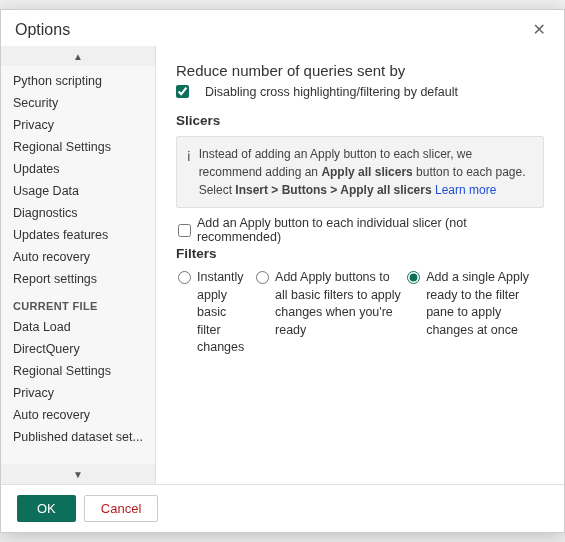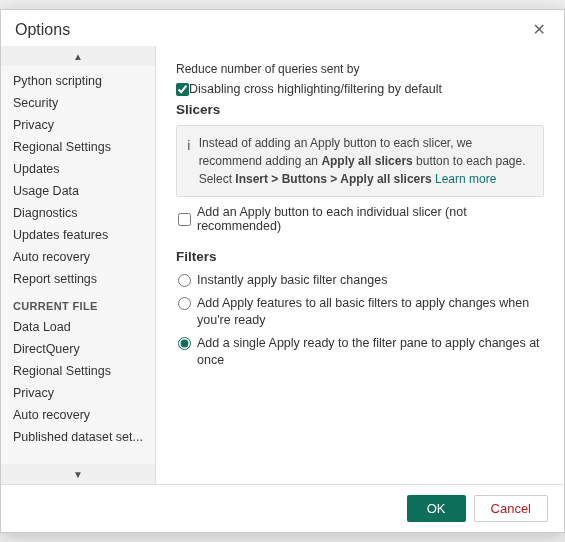--- a/index.html
+++ b/index.html
@@ -100,30 +100,30 @@
     }
     .main-content {
       flex: 1;
       padding: 16px 20px;
       overflow-y: auto;
       background: #fff;
     }
     .main-content::-webkit-scrollbar { width: 6px; }
     .main-content::-webkit-scrollbar-thumb { background: #ccc; border-radius: 3px; }
     .section-title {
-      font-size: 12px;
+      font-size: 15px;
       font-weight: 400;
       color: #333;
       margin-bottom: 6px;
     }
     .checkbox-row {
       display: flex;
-      align-items: flex-end;
-      gap: 0;
-      margin-bottom: 6px;
+      align-items: flex-start;
+      gap: 16px;
+      margin-bottom: 14px;
     }
     .checkbox-row input[type=checkbox] {
       accent-color: #0d6e5a;
       width: 13px;
       height: 13px;
     }
     .checkbox-label {
       font-size: 12.5px;
       color: #333;
     }
@@ -147,35 +147,35 @@
       font-size: 14px;
       margin-top: 1px;
       flex-shrink: 0;
     }
     .info-text {
       font-size: 12px;
       color: #444;
       line-height: 1.5;
     }
     .info-text strong { font-weight: 600; }
-    .info-text a { color: #0f766e; text-decoration: none; }
+    .info-text a { color: #1d4ed8; text-decoration: none; }
     .checkbox-row-secondary {
       display: flex;
       align-items: center;
       gap: 6px;
-      margin-bottom: 16px;
+      margin-bottom: 2px;
       padding-left: 2px;
     }
     .checkbox-row-secondary input[type=checkbox] {
       width: 13px;
       height: 13px;
     }
     .radio-group {
       display: flex;
-      flex-direction: column;
+      flex-direction: row;
       gap: 5px;
       padding-left: 2px;
     }
     .radio-row {
       display: flex;
       align-items: flex-start;
       gap: 6px;
     }
     .radio-row input[type=radio] {
       margin-top: 2px;
@@ -184,21 +184,20 @@
       height: 13px;
       flex-shrink: 0;
     }
     .radio-label {
       font-size: 12.5px;
       color: #333;
       line-height: 1.4;
     }
     .dialog-footer {
       display: flex;
-      justify-content: flex-end;
       gap: 8px;
       padding: 10px 16px;
       border-top: 1px solid #e0e0e0;
       background: #fff;
     }
     .btn-ok {
       background: #0d6e5a;
       color: #fff;
       border: none;
       padding: 5px 20px;
@@ -273,21 +272,21 @@
         <label class="checkbox-label" for="chk-individual">Add an Apply button to each individual slicer (not recommended)</label>
       </div>
       <div class="sub-section-title">Filters</div>
       <div class="radio-group" id="filters-radios">
           <div class="radio-row">
             <input type="radio" name="filter-option" id="radio-instantly" style="">
             <label for="radio-instantly" class="radio-label">Instantly apply basic filter changes</label>
           </div>
           <div class="radio-row">
             <input type="radio" name="filter-option" id="radio-add-apply" style="">
-            <label for="radio-add-apply" class="radio-label">Add Apply features to all basic filters to apply changes when you're ready</label>
+            <label for="radio-add-apply" class="radio-label">Add Apply buttons to all basic filters to apply changes when you're ready</label>
           </div>
           <div class="radio-row">
             <input type="radio" name="filter-option" id="radio-single-apply" checked="" style="">
             <label for="radio-single-apply" class="radio-label">Add a single Apply ready to the filter pane to apply changes at once</label>
           </div>
         </div>
     </div>
   </div>
   <div class="dialog-footer">
     <button class="btn-ok">OK</button>

